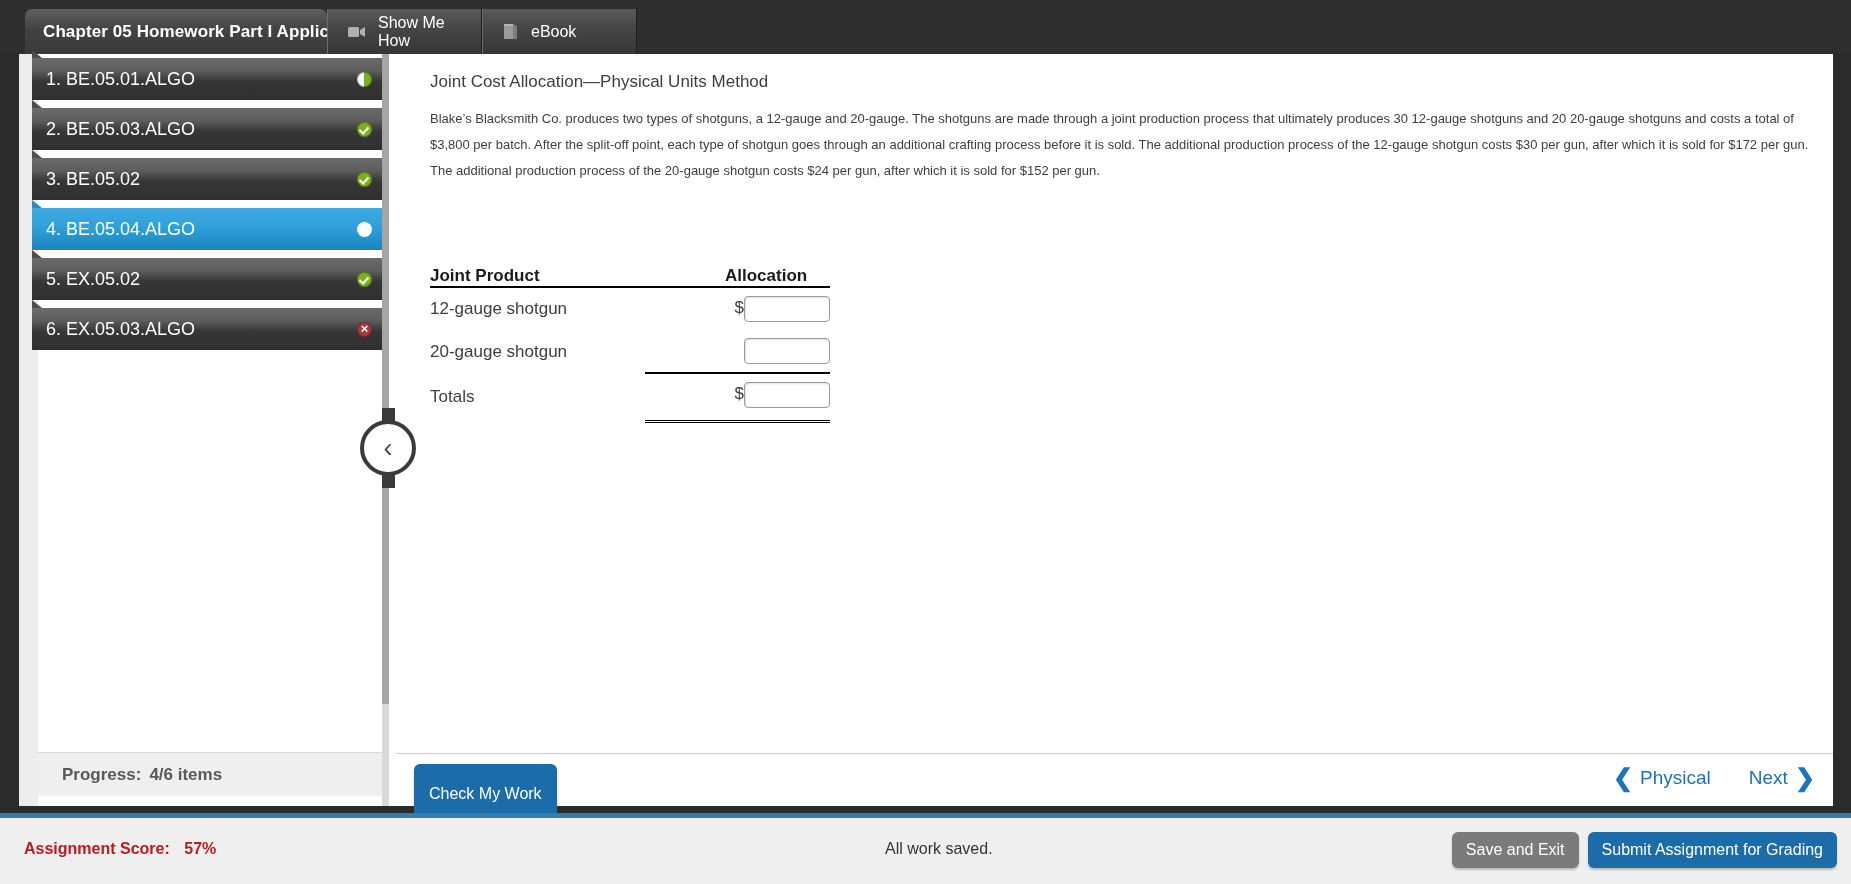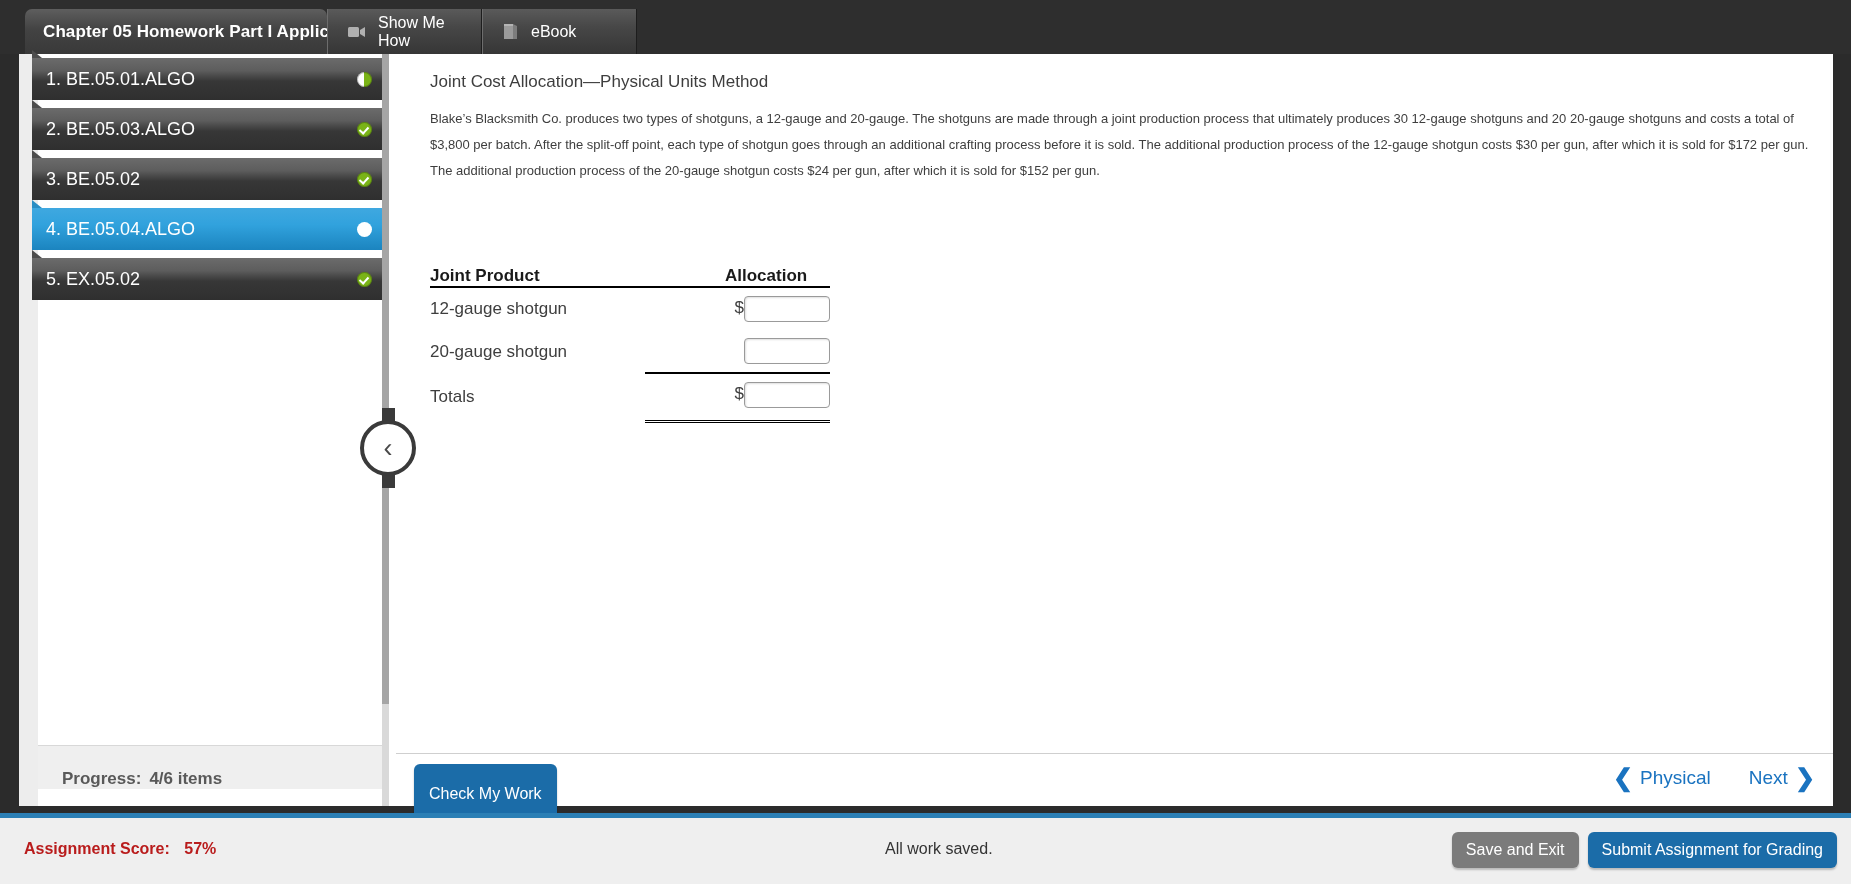--- a/index.html
+++ b/index.html
@@ -141,25 +141,25 @@
     position: absolute;
     left: 0; top: -1px;
     width: 15px;
     text-align: center;
     font-size: 13px;
     font-weight: bold;
     color: #ffffff;
   }
   .progress-bar {
     position: absolute;
-    left: 19px; bottom: 17px;
+    left: 19px; bottom: 10px;
     width: 351px; height: 44px;
     background: #efefef;
     display: flex;
-    align-items: flex-end;
+    align-items: center;
     padding-left: 24px;
     box-sizing: border-box;
     color: #595959;
     font-size: 17px;
     font-weight: bold;
     border-top: 1px solid #d8d8d8;
   }
   .progress-bar .pgtxt { margin-left: 8px; font-weight: bold; }
 
   
@@ -443,20 +443,24 @@
       <div class="qitem selected">
         <span class="label">4. BE.05.04.ALGO</span>
         <span class="status-dot" style="background:#ffffff;"></span>
       </div>
 
       <div class="qitem">
         <span class="label">5. EX.05.02</span>
         <span class="status-dot complete"></span>
       </div>
 
+      <div class="qitem">
+        <span class="label">6. EX.05.03.ALGO</span>
+        <span class="status-dot incorrect"></span>
+      </div>
 
     </div>
 
     <div class="progress-bar">
       <span>Progress:</span>
       <span class="pgtxt">4/6 items</span>
     </div>
   </div>
 
   <div class="panel-gap"></div>

